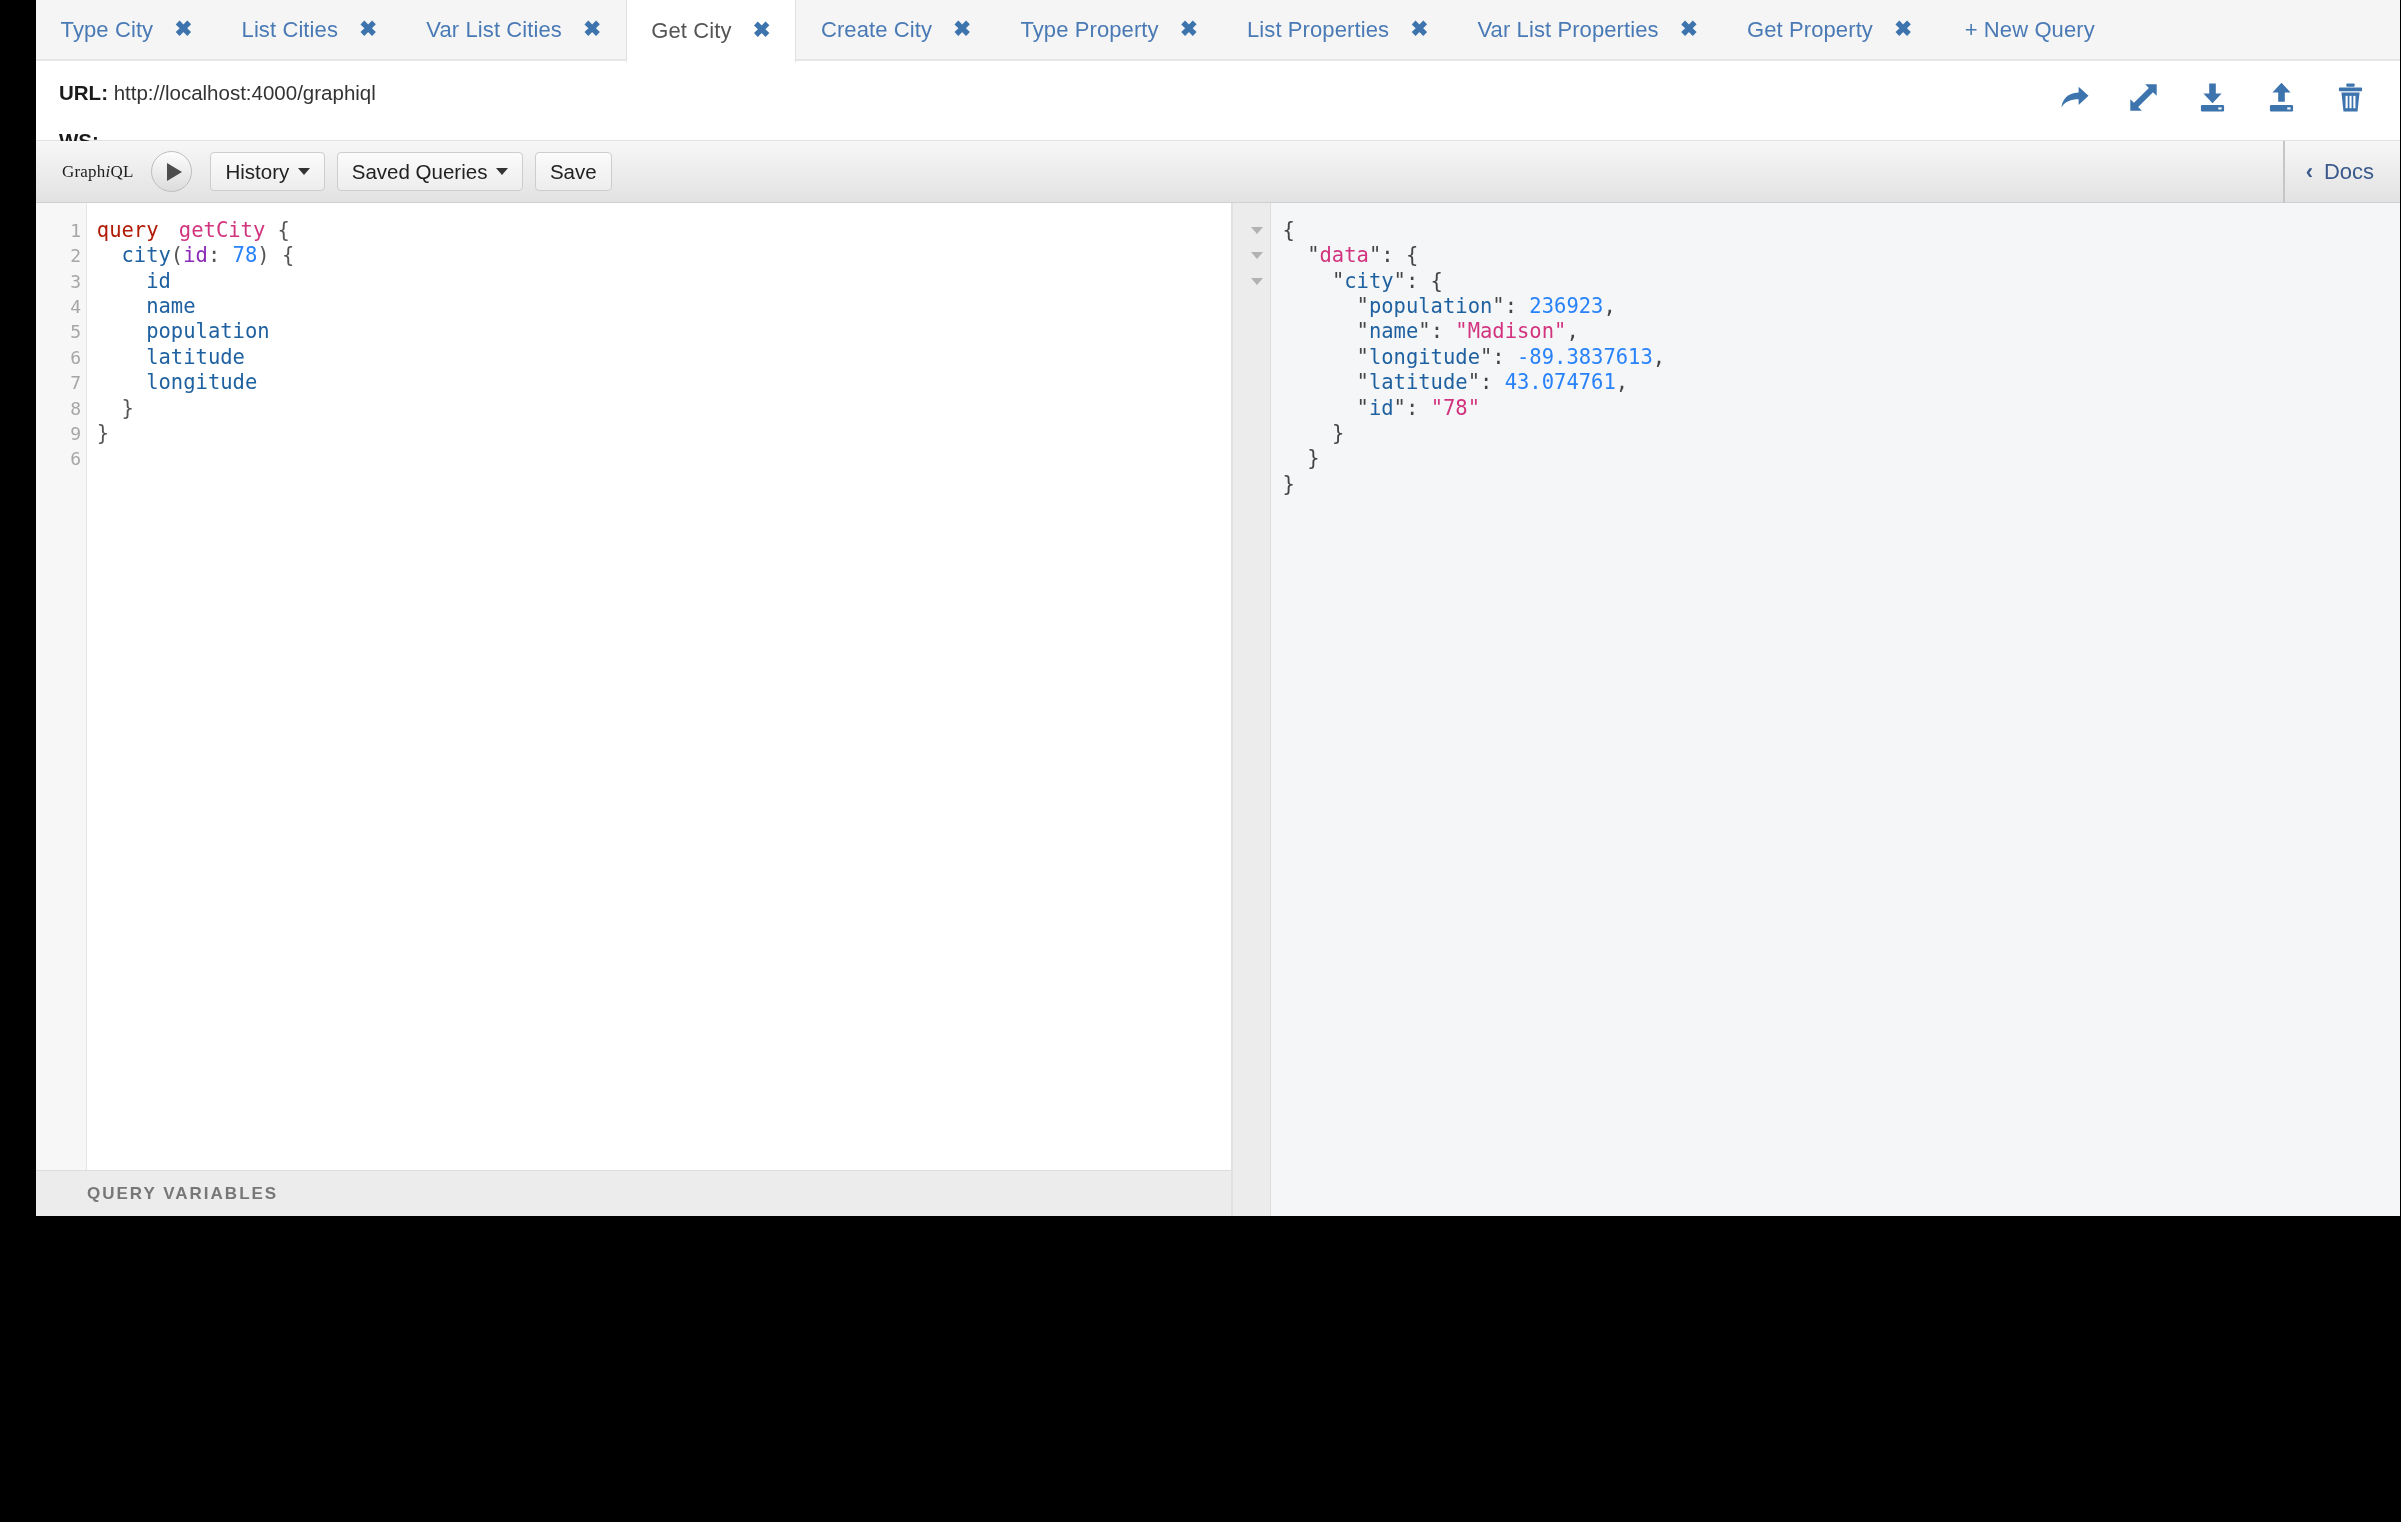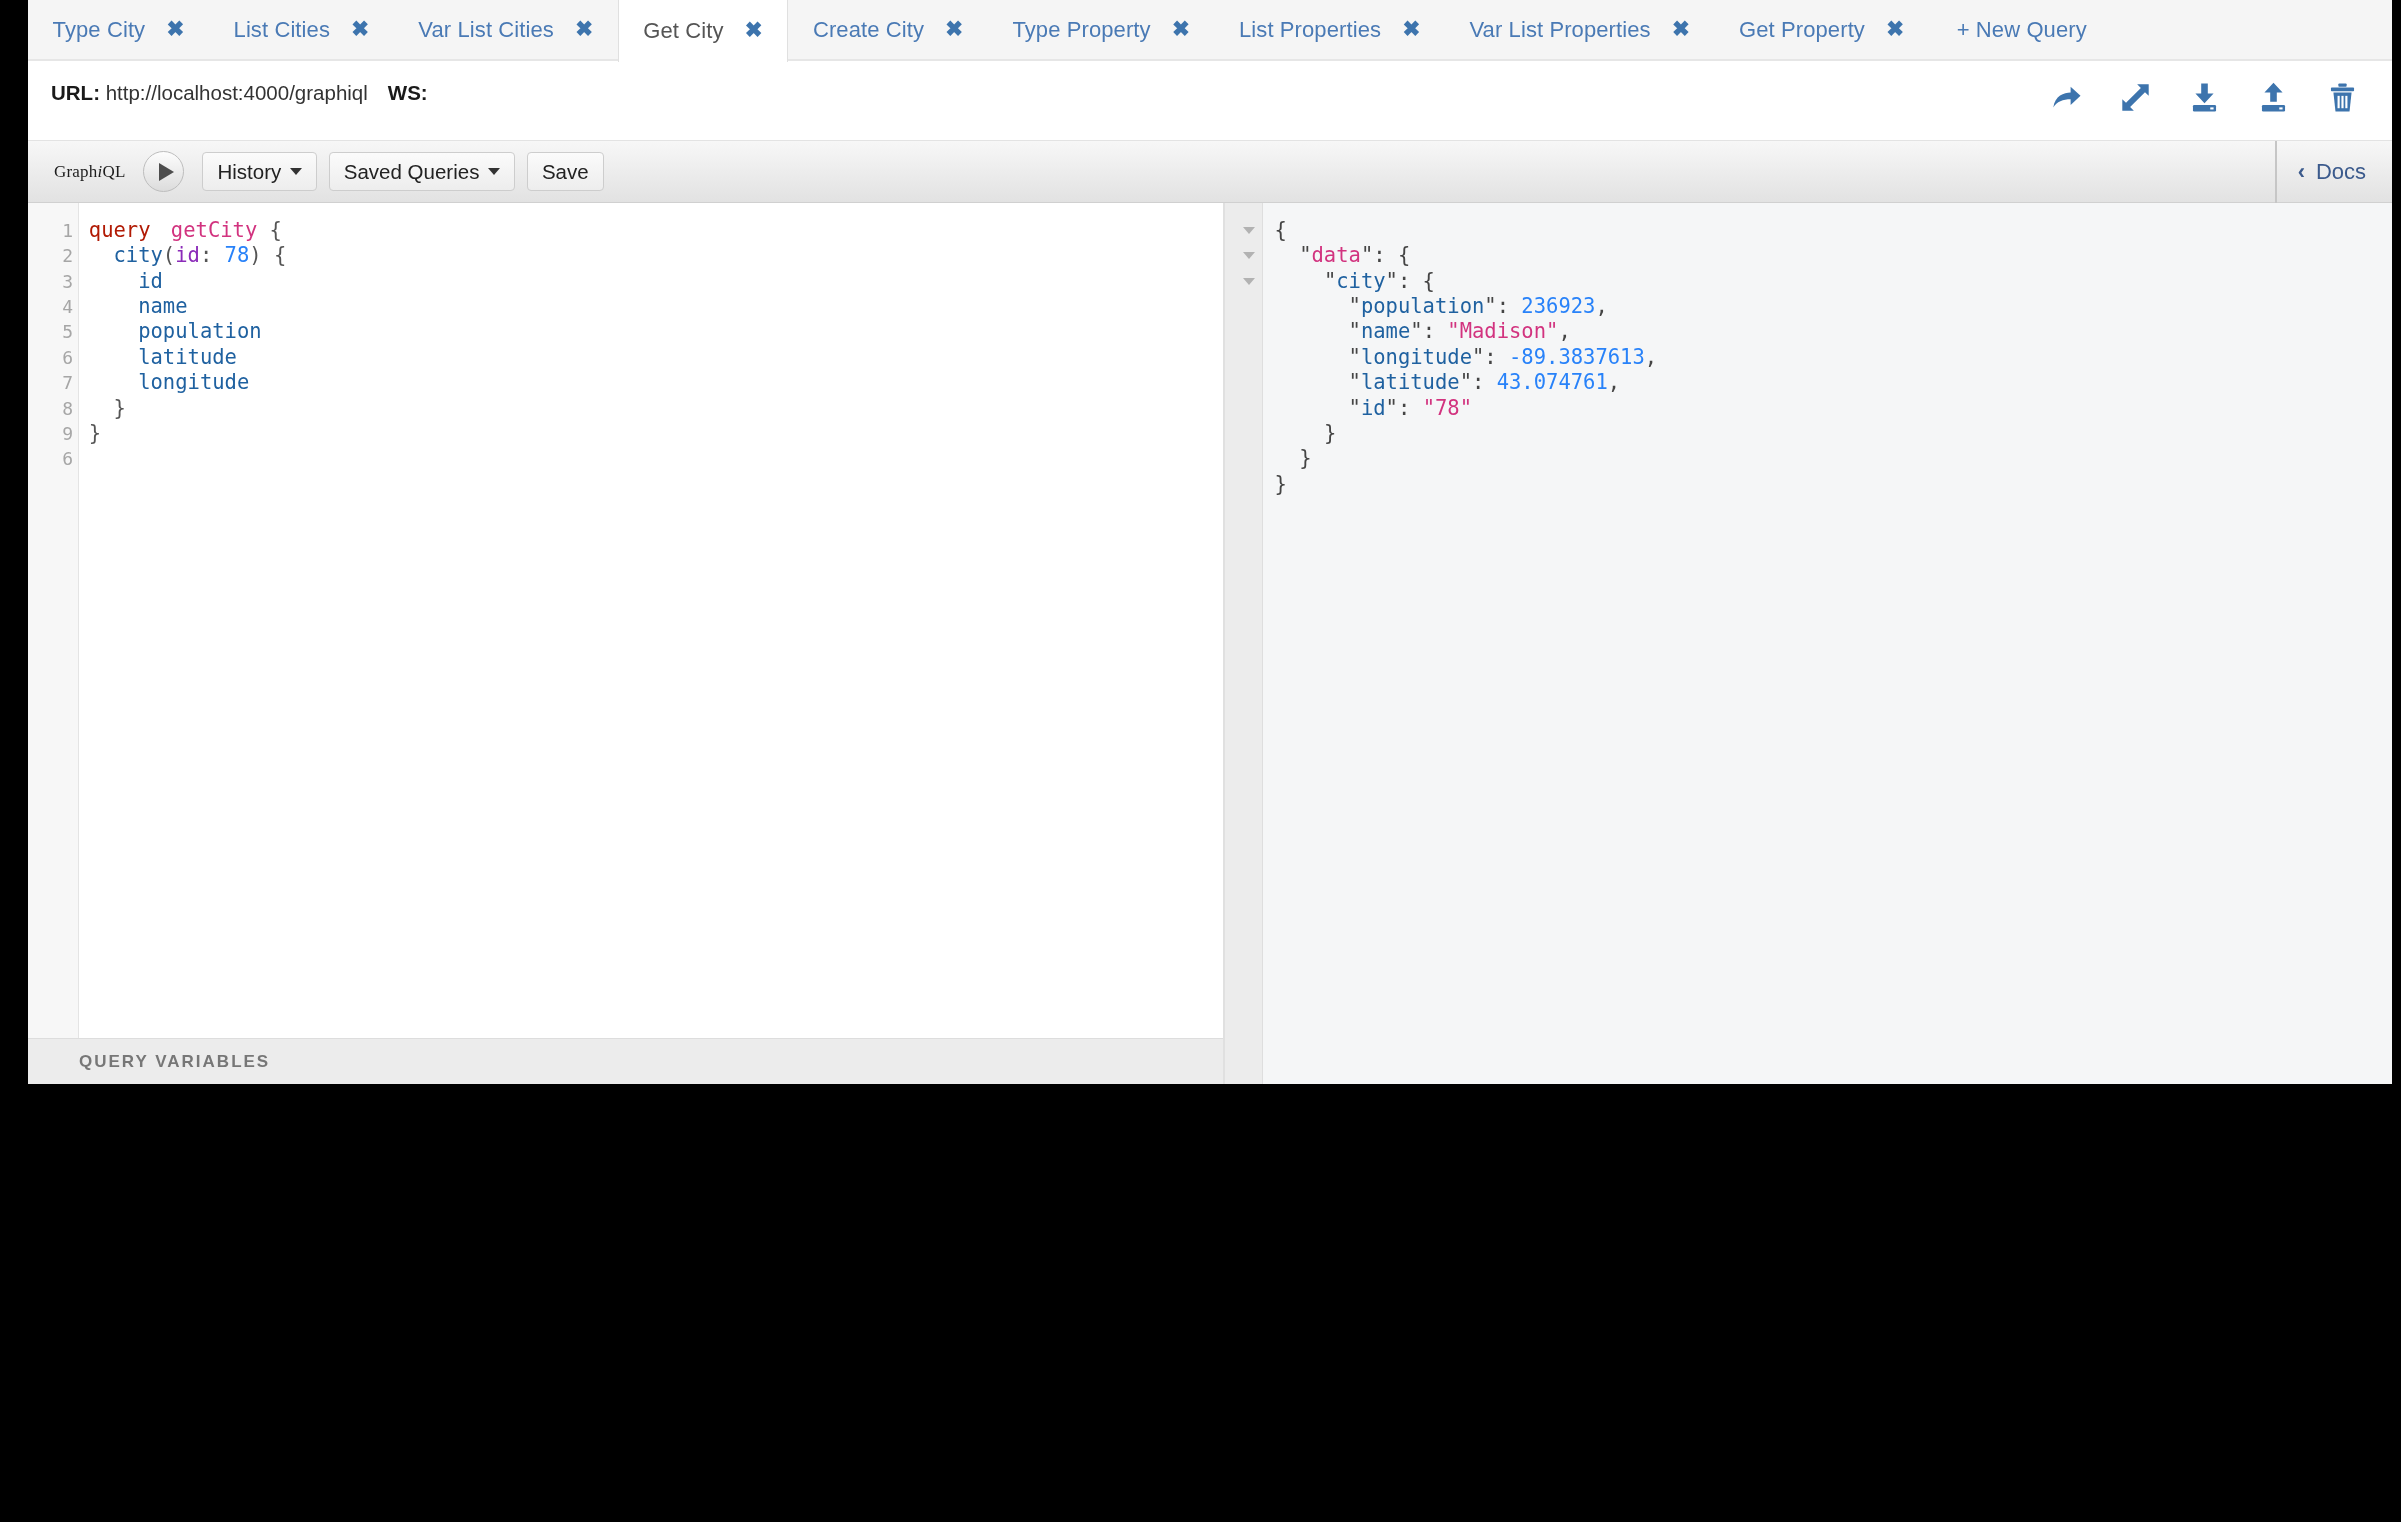--- a/index.html
+++ b/index.html
@@ -10,24 +10,24 @@
     height: 1522px;
     overflow: hidden;
   }
   body {
     font-family: "Liberation Sans", sans-serif;
   }
 
   
   #app {
     position: absolute;
-    left: 28px;
+    left: 36px;
     top: 0;
     width: 2364px;
-    height: 1084px;
+    height: 1216px;
     background: #14532d;
     display: flex;
     flex-direction: column;
     overflow: hidden;
   }
 
   
   .tabbar {
     height: 59px;
     background: #f5f5f5;
@@ -84,21 +84,21 @@
     background: #ffffff;
     border-bottom: 1.6px solid #e3e3e3;
     display: flex;
     align-items: flex-start;
     justify-content: space-between;
     padding: 18px 23px 0 23px;
     box-sizing: border-box;
   }
   .url-lines {
     display: flex;
-    flex-direction: row;
+    flex-direction: column;
     gap: 20px;
   }
   .url-line {
     font-size: 20.5px;
     color: #222222;
     line-height: 28px;
     white-space: nowrap;
   }
   .url-line .lbl {
     font-weight: bold;

